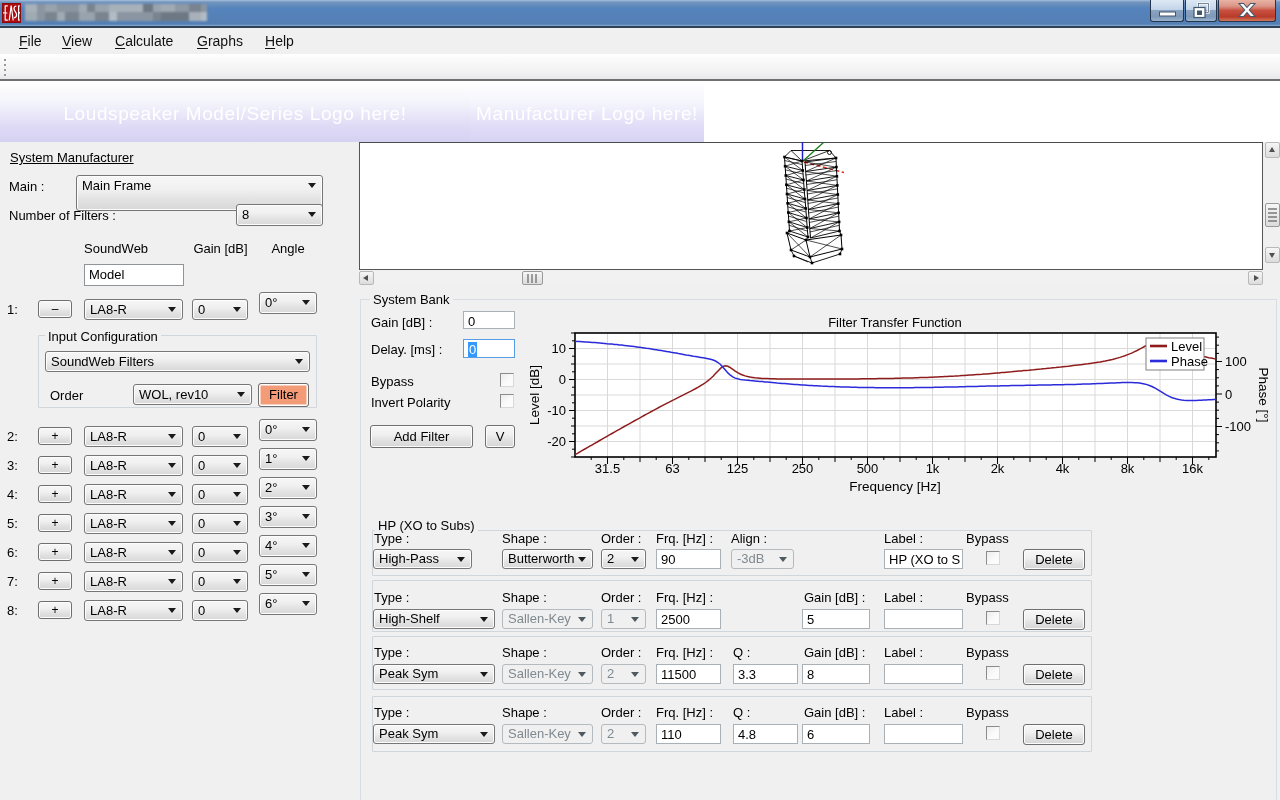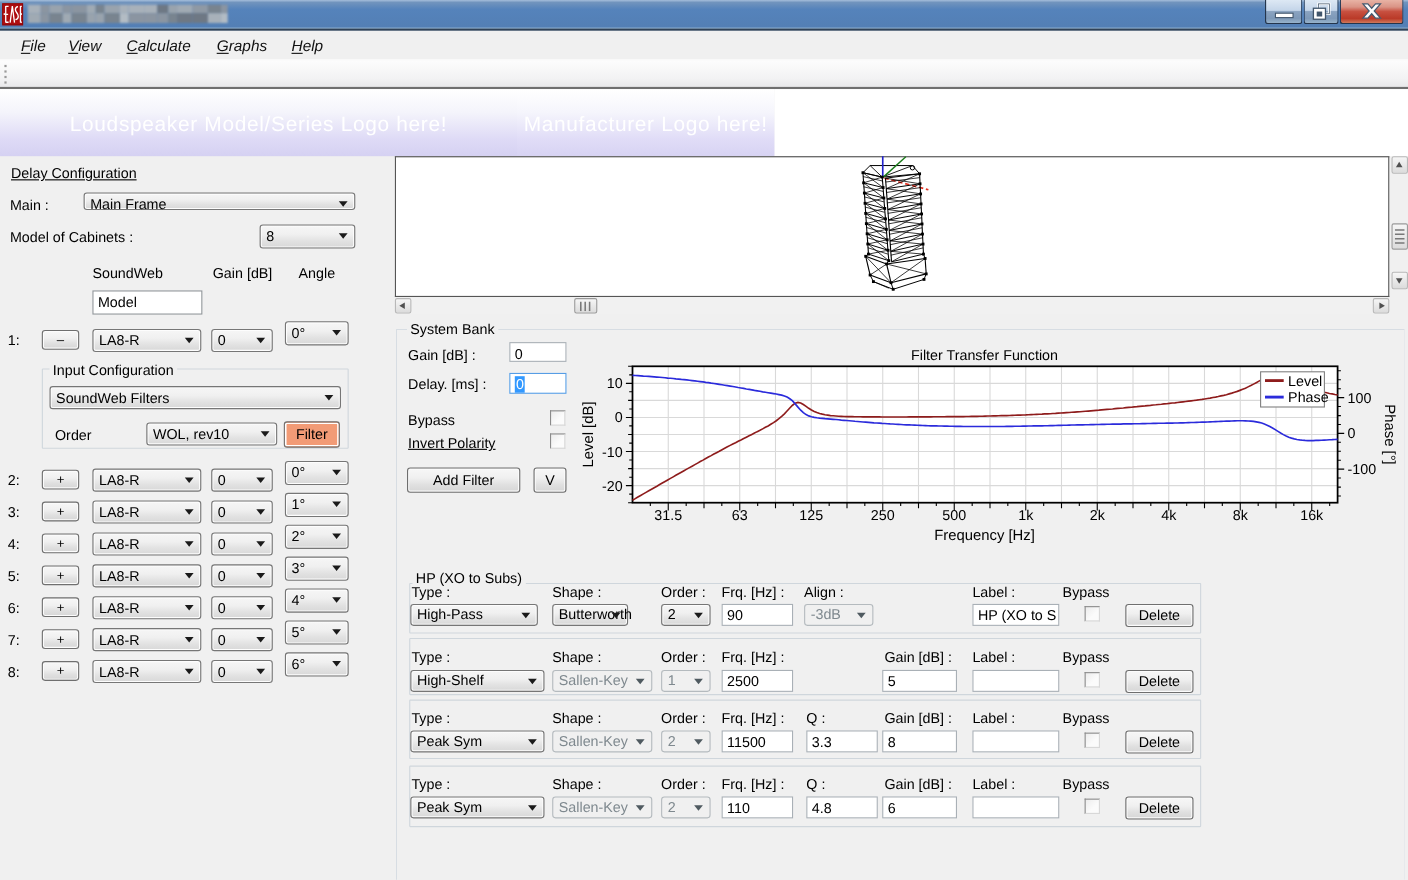--- a/index.html
+++ b/index.html
@@ -14,21 +14,21 @@
 
 .wbtn { top:0; height:22px; border:1px solid #24354c; border-top:none; }
 #btn-min { left:1150px; width:34px; border-radius:0 0 3px 3px;
   background:linear-gradient(#dde8f4 0%, #c4d5e9 45%, #8aa3c0 50%, #7e99b8 80%, #98b4cc 100%); }
 #btn-max { left:1185px; width:32px; border-radius:0 0 3px 3px;
   background:linear-gradient(#dde8f4 0%, #c4d5e9 45%, #8aa3c0 50%, #7e99b8 80%, #98b4cc 100%); }
 #btn-close { left:1218px; width:58px; border-radius:0 0 3px 3px;
   background:linear-gradient(#e8b3a5 0%, #da9486 30%, #c75040 50%, #ba3a28 80%, #d07a5c 100%); }
 
 #menubar { left:0; top:28px; width:1280px; height:26px; background:#f0f0f0; }
-.menuitem { position:absolute; top:5px; font-size:14px; color:#111;font-style:italic; }
+.menuitem { position:absolute; top:5px; font-size:14px; color:#111; }
 .menuitem u { text-decoration:underline; text-underline-offset:2px; }
 
 #toolbar { left:0; top:54px; width:1280px; height:25px;
   background:linear-gradient(#fdfdfd, #f2f2f3 70%, #e8e8ea 100%); border-top:1px solid #fff; }
 #toolbar-sep { left:0; top:79px; width:1280px; height:1.5px; background:#6f6f6f; }
 .gripdot { position:absolute; width:2px; height:2px; background:#9a9a9a; left:4px; }
 
 #banner1 { left:0; top:81px; width:470px; height:61px;
   background:linear-gradient(#ffffff 0%, #f4f4fb 35%, #dedaf6 75%, #d5d1f2 100%); }
 #banner2 { left:470px; top:81px; width:234px; height:61px;
@@ -143,24 +143,24 @@
 <div class="abs" id="toolbar-sep"></div>
 
 <div class="abs" id="banner-white"></div>
 <div class="abs" id="banner1">
     <div class="bannertext">Loudspeaker Model/Series Logo here!</div>
   </div>
 <div class="abs" id="banner2">
     <div class="bannertext">Manufacturer Logo here!</div>
   </div>
 
-<div class="lbl" style="left:10px; top:150px; text-decoration:underline;">Delay Configuration</div>
+<div class="lbl" style="left:10px; top:150px; text-decoration:underline;">System Manufacturer</div>
 <div class="lbl" style="left:9px; top:179px;">Main :</div>
-<div class="cb" style="left:76px; top:175px; width:247px; height:16px; line-height:20px;">Main Frame</div>
-<div class="lbl" style="left:9px; top:208px;">Model of Cabinets :</div>
+<div class="cb" style="left:76px; top:175px; width:247px; height:36px; line-height:20px;">Main Frame</div>
+<div class="lbl" style="left:9px; top:208px;">Number of Filters :</div>
 <div class="cb" style="left:236px; top:204px; width:87px; height:22px; line-height:20px;">8</div>
 <div class="lbl" style="left:84px; top:241px; width:55px; text-align:center;">SoundWeb</div>
 <div class="lbl" style="left:192px; top:241px; width:57px; text-align:center;">Gain [dB]</div>
 <div class="lbl" style="left:259px; top:241px; width:58px; text-align:center;">Angle</div>
 <div class="inp" style="left:84px; top:264px; width:100px; height:22px; border-color:#8f9498;">Model</div>
 <div class="lbl" style="left:7px; top:302px;">1:</div>
 <div class="btn" style="left:38px; top:300px; width:34px; height:18px; line-height:16px; font-size:12px;">–</div>
 <div class="cb" style="left:84px; top:299px; width:99px; height:21px; line-height:19px;">LA8-R</div>
 <div class="cb" style="left:192px; top:299px; width:56px; height:21px; line-height:19px;">0</div>
 <div class="cb" style="left:259px; top:292px; width:58px; height:22px; line-height:20px;">0°</div>
@@ -399,21 +399,21 @@
 </div>
 
 <div class="grp" style="left:360px; top:299px; width:917px; height:501px; border-bottom:none;"></div>
 <div class="grp-legend" style="left:370px; top:292px;">System Bank</div>
 <div class="lbl" style="left:371px; top:315px;">Gain [dB] :</div>
 <div class="inp" style="left:463px; top:311px; width:52px; height:18px;">0</div>
 <div class="lbl" style="left:371px; top:342px;">Delay. [ms] :</div>
 <div class="inp" style="left:463px; top:339px; width:52px; height:19px; border-color:#569de5;"><span style="background:#3399ff; color:#fff; padding:0 1px;">0</span></div>
 <div class="lbl" style="left:371px; top:374px;">Bypass</div>
 <div class="chk" style="left:500px; top:373px;"></div>
-<div class="lbl" style="left:371px; top:395px;text-decoration:underline;">Invert Polarity</div>
+<div class="lbl" style="left:371px; top:395px;">Invert Polarity</div>
 <div class="chk" style="left:500px; top:394px;"></div>
 <div class="btn" style="left:370px; top:425px; width:103px; height:23px; line-height:21px;">Add Filter</div>
 <div class="btn" style="left:485px; top:425px; width:30px; height:23px; line-height:21px;">V</div>
 
 <svg width="760" height="200" style="position:absolute;left:520px;top:300px">
 <rect x="55.0" y="33.0" width="641.0" height="124.0" fill="#ffffff"></rect>
 <path d="M87.5,33.0V157.0 M120.0,33.0V157.0 M152.5,33.0V157.0 M185.0,33.0V157.0 M217.5,33.0V157.0 M250.0,33.0V157.0 M282.5,33.0V157.0 M315.0,33.0V157.0 M347.5,33.0V157.0 M380.0,33.0V157.0 M412.5,33.0V157.0 M445.0,33.0V157.0 M477.5,33.0V157.0 M510.0,33.0V157.0 M542.5,33.0V157.0 M575.0,33.0V157.0 M607.5,33.0V157.0 M640.0,33.0V157.0 M672.5,33.0V157.0 M55.0,141.5H696.0 M55.0,126.0H696.0 M55.0,110.5H696.0 M55.0,95.0H696.0 M55.0,79.5H696.0 M55.0,64.0H696.0 M55.0,48.5H696.0" stroke="#d9d9d9" stroke-width="1" fill="none"></path>
 <path d="M87.5,157.0v7 M103.8,157.0v3 M120.0,157.0v5 M136.2,157.0v3 M152.5,157.0v7 M168.8,157.0v3 M185.0,157.0v5 M201.2,157.0v3 M217.5,157.0v7 M233.8,157.0v3 M250.0,157.0v5 M266.2,157.0v3 M282.5,157.0v7 M298.8,157.0v3 M315.0,157.0v5 M331.2,157.0v3 M347.5,157.0v7 M363.8,157.0v3 M380.0,157.0v5 M396.2,157.0v3 M412.5,157.0v7 M428.8,157.0v3 M445.0,157.0v5 M461.2,157.0v3 M477.5,157.0v7 M493.8,157.0v3 M510.0,157.0v5 M526.2,157.0v3 M542.5,157.0v7 M558.8,157.0v3 M575.0,157.0v5 M591.2,157.0v3 M607.5,157.0v7 M623.8,157.0v3 M640.0,157.0v5 M656.2,157.0v3 M672.5,157.0v7 M688.8,157.0v3 M71.2,157.0v3 M55.0,157.0h-4 M55.0,149.2h-3 M55.0,141.5h-6 M55.0,133.8h-3 M55.0,126.0h-4 M55.0,118.2h-3 M55.0,110.5h-6 M55.0,102.8h-3 M55.0,95.0h-4 M55.0,87.2h-3 M55.0,79.5h-6 M55.0,71.8h-3 M55.0,64.0h-4 M55.0,56.2h-3 M55.0,48.5h-6 M55.0,40.8h-3 M55.0,33.0h-4 M696.0,150.9h3 M696.0,142.8h3 M696.0,134.6h3 M696.0,126.5h6 M696.0,118.4h3 M696.0,110.2h3 M696.0,102.1h3 M696.0,94.0h6 M696.0,85.9h3 M696.0,77.8h3 M696.0,69.6h3 M696.0,61.5h6 M696.0,53.4h3 M696.0,45.2h3 M696.0,37.1h3" stroke="#000" stroke-width="1" fill="none"></path>
 <rect x="55.0" y="33.0" width="641.0" height="124.0" fill="none" stroke="#000" stroke-width="1.6"></rect>
 <path d="M55.0,154.7 L57.5,153.3 L59.9,151.8 L62.4,150.4 L64.9,149.0 L67.3,147.6 L69.8,146.2 L72.3,144.8 L74.7,143.4 L77.2,142.0 L79.7,140.5 L82.1,139.1 L84.6,137.7 L87.0,136.3 L89.5,134.9 L92.0,133.5 L94.4,132.1 L96.9,130.7 L99.4,129.3 L101.8,127.9 L104.3,126.5 L106.8,125.1 L109.2,123.8 L111.7,122.4 L114.2,121.0 L116.6,119.6 L119.1,118.3 L121.6,116.9 L124.0,115.5 L126.5,114.2 L129.0,112.8 L131.4,111.5 L133.9,110.2 L136.4,108.8 L138.8,107.5 L141.3,106.2 L143.8,104.9 L146.2,103.6 L148.7,102.4 L151.1,101.1 L153.6,99.9 L156.1,98.6 L158.5,97.4 L161.0,96.1 L163.5,94.9 L165.9,93.7 L168.4,92.4 L170.9,91.2 L173.3,89.9 L175.8,88.5 L178.3,87.2 L180.7,85.7 L183.2,84.2 L185.7,82.5 L188.1,80.6 L190.6,78.5 L193.1,76.2 L195.5,73.6 L198.0,70.9 L200.5,68.4 L202.9,66.5 L205.4,65.8 L207.9,66.3 L210.3,67.7 L212.8,69.4 L215.2,71.2 L217.7,72.7 L220.2,74.0 L222.6,75.0 L225.1,75.9 L227.6,76.5 L230.0,77.0 L232.5,77.4 L235.0,77.8 L237.4,78.0 L239.9,78.2 L242.4,78.4 L244.8,78.5 L247.3,78.6 L249.8,78.7 L252.2,78.8 L254.7,78.8 L257.2,78.9 L259.6,78.9 L262.1,78.9 L264.6,79.0 L267.0,79.0 L269.5,79.0 L272.0,79.0 L274.4,79.0 L276.9,79.0 L279.4,79.0 L281.8,79.1 L284.3,79.1 L286.7,79.1 L289.2,79.1 L291.7,79.1 L294.1,79.1 L296.6,79.1 L299.1,79.1 L301.5,79.1 L304.0,79.1 L306.5,79.0 L308.9,79.0 L311.4,79.0 L313.9,79.0 L316.3,79.0 L318.8,79.0 L321.3,79.0 L323.7,79.0 L326.2,79.0 L328.7,78.9 L331.1,78.9 L333.6,78.9 L336.1,78.9 L338.5,78.9 L341.0,78.8 L343.5,78.8 L345.9,78.8 L348.4,78.8 L350.8,78.7 L353.3,78.7 L355.8,78.7 L358.2,78.6 L360.7,78.6 L363.2,78.5 L365.6,78.5 L368.1,78.5 L370.6,78.4 L373.0,78.4 L375.5,78.3 L378.0,78.2 L380.4,78.2 L382.9,78.1 L385.4,78.1 L387.8,78.0 L390.3,77.9 L392.8,77.9 L395.2,77.8 L397.7,77.7 L400.2,77.6 L402.6,77.5 L405.1,77.4 L407.5,77.4 L410.0,77.3 L412.5,77.2 L414.9,77.0 L417.4,76.9 L419.9,76.8 L422.3,76.7 L424.8,76.6 L427.3,76.5 L429.7,76.3 L432.2,76.2 L434.7,76.1 L437.1,75.9 L439.6,75.8 L442.1,75.6 L444.5,75.5 L447.0,75.3 L449.5,75.1 L451.9,75.0 L454.4,74.8 L456.9,74.6 L459.3,74.4 L461.8,74.3 L464.3,74.1 L466.7,73.9 L469.2,73.7 L471.6,73.5 L474.1,73.3 L476.6,73.1 L479.0,72.9 L481.5,72.6 L484.0,72.4 L486.4,72.2 L488.9,72.0 L491.4,71.8 L493.8,71.5 L496.3,71.3 L498.8,71.1 L501.2,70.9 L503.7,70.6 L506.2,70.4 L508.6,70.2 L511.1,69.9 L513.6,69.7 L516.0,69.4 L518.5,69.2 L521.0,69.0 L523.4,68.7 L525.9,68.5 L528.4,68.2 L530.8,68.0 L533.3,67.7 L535.8,67.5 L538.2,67.2 L540.7,67.0 L543.1,66.7 L545.6,66.4 L548.1,66.2 L550.5,65.9 L553.0,65.6 L555.5,65.3 L557.9,65.0 L560.4,64.7 L562.9,64.4 L565.3,64.1 L567.8,63.8 L570.3,63.4 L572.7,63.1 L575.2,62.7 L577.7,62.3 L580.1,61.9 L582.6,61.4 L585.1,61.0 L587.5,60.5 L590.0,59.9 L592.5,59.4 L594.9,58.8 L597.4,58.1 L599.8,57.4 L602.3,56.6 L604.8,55.8 L607.2,54.9 L609.7,53.9 L612.2,52.9 L614.6,51.7 L617.1,50.5 L619.6,49.2 L622.0,47.9 L624.5,46.5 L627.0,45.1 L629.4,43.7 L631.9,42.4 L634.4,41.3 L636.8,40.5 L639.3,40.0 L641.8,40.0 L644.2,40.3 L646.7,41.0 L649.2,41.9 L651.6,43.1 L654.1,44.4 L656.6,45.7 L659.0,47.0 L661.5,48.3 L664.0,49.5 L666.4,50.7 L668.9,51.8 L671.3,52.7 L673.8,53.7 L676.3,54.5 L678.7,55.2 L681.2,55.9 L683.7,56.6 L686.1,57.1 L688.6,57.7 L691.1,58.1 L693.5,58.6 L696.0,59.0" stroke="#8e1c1c" stroke-width="1.5" fill="none"></path>
@@ -442,23 +442,23 @@
 <text x="705.0" y="66.0" font-size="13">100</text>
 <text x="705.0" y="98.5" font-size="13">0</text>
 <text x="705.0" y="131.0" font-size="13">-100</text>
 <text x="19" y="95" font-size="13.5" text-anchor="middle" transform="rotate(-90 19 95)">Level [dB]</text>
 <text x="739" y="95" font-size="13.5" text-anchor="middle" transform="rotate(90 739 95)">Phase [°]</text>
 </svg>
 
 <div class="grp" style="left:372px; top:530px; width:720px; height:46px; border-color:#cfd6dc;"></div>
 <div class="grp-legend" style="left:375px; top:518px;">HP (XO to Subs)</div>
 <div class="lbl" style="left:374px; top:531px;">Type :</div>
-<div class="cb" style="left:373px; top:549px; width:116px; height:20px; line-height:18px;">High-Pass</div>
+<div class="cb" style="left:373px; top:549px; width:99px; height:20px; line-height:18px;">High-Pass</div>
 <div class="lbl" style="left:502px; top:531px;">Shape :</div>
-<div class="cb" style="left:502px; top:549px; width:69px; height:20px; line-height:18px;">Butterworth</div>
+<div class="cb" style="left:502px; top:549px; width:91px; height:20px; line-height:18px;">Butterworth</div>
 <div class="lbl" style="left:601px; top:531px;">Order :</div>
 <div class="cb" style="left:601px; top:549px; width:45px; height:20px; line-height:18px;">2</div>
 <div class="lbl" style="left:656px; top:531px;">Frq. [Hz] :</div>
 <div class="inp" style="left:656px; top:549px; width:65px; height:20px;">90</div>
 <div class="lbl" style="left:731px; top:531px;">Align :</div>
 <div class="cb dis" style="left:731px; top:549px; width:63px; height:20px; line-height:18px;">-3dB</div>
 <div class="lbl" style="left:884px; top:531px;">Label :</div>
 <div class="inp" style="left:884px; top:549px; width:79px; height:20px;">HP (XO to S</div>
 <div class="lbl" style="left:966px; top:531px;">Bypass</div>
 <div class="chk" style="left:986px; top:551px;"></div>

